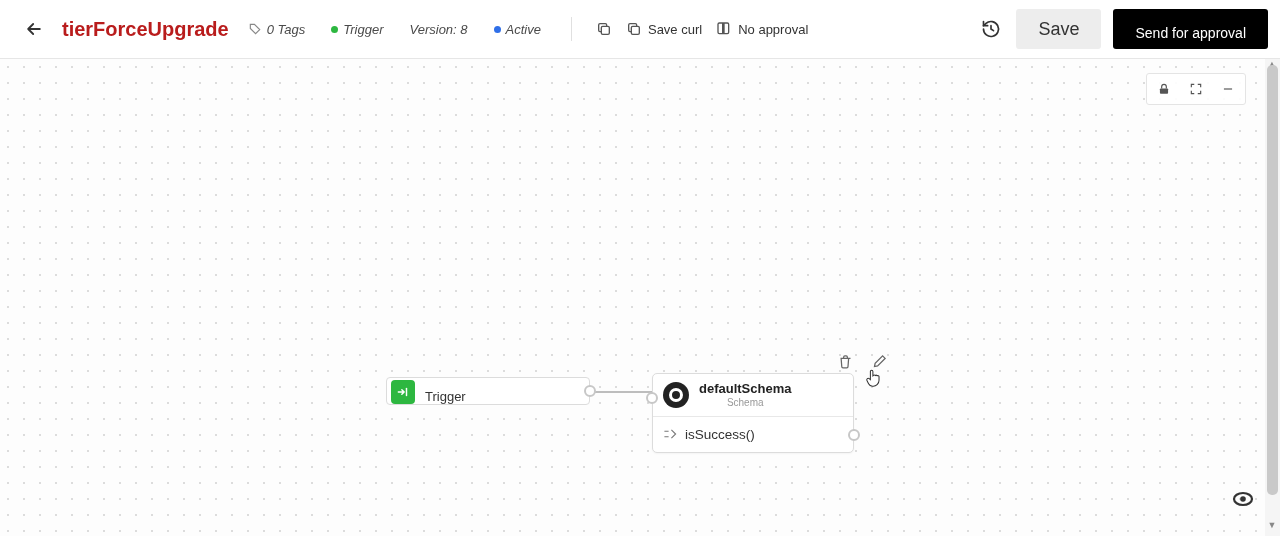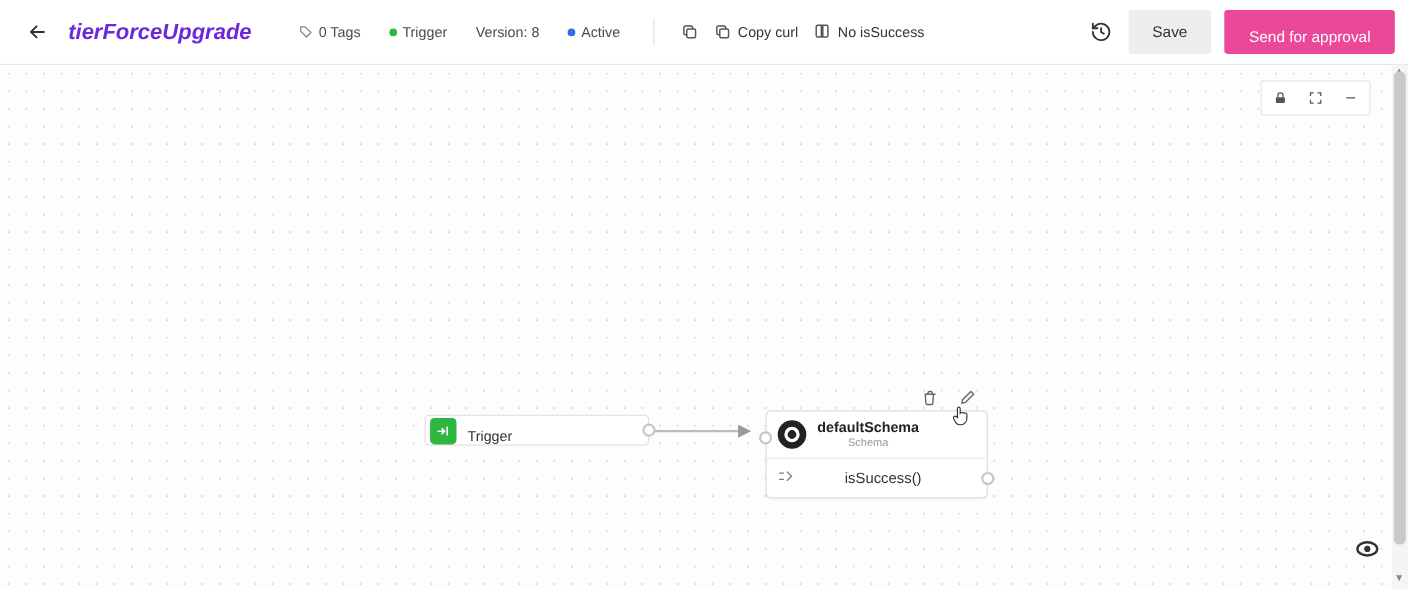--- a/index.html
+++ b/index.html
@@ -11,40 +11,40 @@
     height: 59px;
     display: flex;
     align-items: center;
     padding: 0 12px 0 20px;
     border-bottom: 1px solid #e6e6e6;
     background: #fff;
     position: relative;
     z-index: 10;
   }
   .back-btn { width: 28px; height: 28px; display:flex; align-items:center; justify-content:center; cursor:pointer; color:#333; }
-  .title { font-size: 20px; font-weight: 600; color:#6d28d9; margin-left: 14px; margin-right: 36px; white-space:nowrap;font-style:italic; }
-
-  .chip { display:flex; align-items:center; gap:5px; font-size:13px; color:#4a4a4a; padding:4px 6px; }
+  .title { font-size: 20px; font-weight: 600; color:#b91c1c; margin-left: 14px; margin-right: 13px; white-space:nowrap; }
+
+  .chip { display:flex; align-items:center; gap:5px; font-size:13px; color:#4a4a4a; padding:4px 6px;font-style:italic; }
   .chip .dot { width:7px; height:7px; border-radius:50%; }
   .dot.green { background:#2db740; }
   .dot.blue { background:#2f6fe8; }
 
   .tag-icn { color:#888; display:flex; }
   .vsep { width:1px; height:24px; background:#e0e0e0; margin: 0 10px; }
 
   .hdr-left { display:flex; align-items:center; gap: 14px; }
   .hdr-action { display:flex; align-items:center; gap:6px; font-size:13px; color:#333; cursor:pointer; }
   .hdr-action svg, .hdr-action .ico { color:#555; }
 
   .spacer { flex:1; }
 
   .history-btn { width:34px; height:34px; display:flex; align-items:center; justify-content:center; color:#333; cursor:pointer; margin-right:8px; }
 
-  .save-btn { background:#ededed; border:none; height:40px; padding:0 22px; font-size:14px; color:#333; border-radius:3px; cursor:pointer; margin-right:12px; }
-  .approve-btn { background:#ec4899; color:#fff; border:none; height:40px; padding:16px 22px; font-size:14px; border-radius:3px; cursor:pointer; font-weight:500; }
+  .save-btn { background:#ededed; border:none; height:40px; padding:0 22px; font-size:18px; color:#333; border-radius:3px; cursor:pointer; margin-right:12px; }
+  .approve-btn { background:#000000; color:#fff; border:none; height:40px; padding:16px 22px; font-size:14px; border-radius:3px; cursor:pointer; font-weight:500; }
 
   
   .canvas {
     position:absolute;
     top:59px; left:0; right:0; bottom:0;
     background:#fdfdfd;
     background-image: radial-gradient(#dcdcdc 0.8px, transparent 0.8px);
     background-size: 16px 16px;
     overflow:hidden;
   }
@@ -118,21 +118,21 @@
     background:#fff;
     position:absolute;
   }
   .port.right { right:-7px; top:50%; transform:translateY(-50%); }
   .port.left { left:-7px; top:18px; }
   .port.hollow-lg { width:12px; height:12px; border:2px solid #c7c7c7; }
 
   
   .node-schema {
     position:absolute;
-    left:696px; top:314px;
+    left:652px; top:314px;
     width:202px;
     border:1px solid #dcdcdc;
     border-radius:5px;
     background:#fff;
     box-shadow: 0 1px 2px rgba(0,0,0,0.04);
   }
   .schema-head {
     display:flex; align-items:center; gap:10px;
     padding:8px 10px;
     border-bottom:1px solid #e8e8e8;
@@ -151,21 +151,21 @@
   }
   .schema-titles { line-height:1.15; }
   .schema-title { font-size:13px; font-weight:600; color:#222; }
   .schema-sub { font-size:10px; color:#999;text-align:center; }
   .schema-row {
     display:flex; align-items:center; gap:8px;
     padding:10px 10px;
     position:relative;
   }
   .row-ico { color:#777; font-size:11px; letter-spacing:-1px; }
-  .row-label { font-size:13.5px; color:#333;margin-left:39px; }
+  .row-label { font-size:13.5px; color:#333; }
   .port.row-right { right:-7px; top:50%; transform:translateY(-50%); }
 
   
   .node-actions {
     position:absolute;
     left:836px; top:293px;
     display:flex; gap:16px;
   }
   .nact { width:18px; height:18px; display:flex; align-items:center; justify-content:center; color:#666; cursor:pointer; }
 
@@ -224,28 +224,28 @@
           <rect x="8" y="8" width="12" height="12" rx="2" fill="none" stroke="currentColor" stroke-width="2"></rect>
           <path d="M16 8V6a2 2 0 0 0-2-2H6a2 2 0 0 0-2 2v8a2 2 0 0 0 2 2h2" fill="none" stroke="currentColor" stroke-width="2"></path>
         </svg>
     </div>
 
     <div class="hdr-action">
       <svg width="16" height="16" viewBox="0 0 24 24">
           <rect x="8" y="8" width="12" height="12" rx="2" fill="none" stroke="currentColor" stroke-width="2"></rect>
           <path d="M16 8V6a2 2 0 0 0-2-2H6a2 2 0 0 0-2 2v8a2 2 0 0 0 2 2h2" fill="none" stroke="currentColor" stroke-width="2"></path>
         </svg>
-      <span>Copy curl</span>
+      <span>Save curl</span>
     </div>
 
     <div class="hdr-action">
       <svg width="16" height="16" viewBox="0 0 24 24">
           <path fill="none" stroke="currentColor" stroke-width="2" d="M3 5a2 2 0 0 1 2-2h5v16H5a2 2 0 0 1-2-2V5zm9-2h5a2 2 0 0 1 2 2v12a2 2 0 0 1-2 2h-5V3z"></path>
         </svg>
-      <span>No isSuccess</span>
+      <span>No approval</span>
     </div>
   </div>
 
   <div class="spacer"></div>
 
   <div class="history-btn">
     <svg width="20" height="20" viewBox="0 0 24 24">
         <path fill="none" stroke="currentColor" stroke-width="2" stroke-linecap="round" d="M3 12a9 9 0 1 0 3-6.7L3 8"></path>
         <path fill="none" stroke="currentColor" stroke-width="2" stroke-linecap="round" d="M3 3v5h5"></path>
         <path fill="none" stroke="currentColor" stroke-width="2" stroke-linecap="round" d="M12 8v4l3 2"></path>

